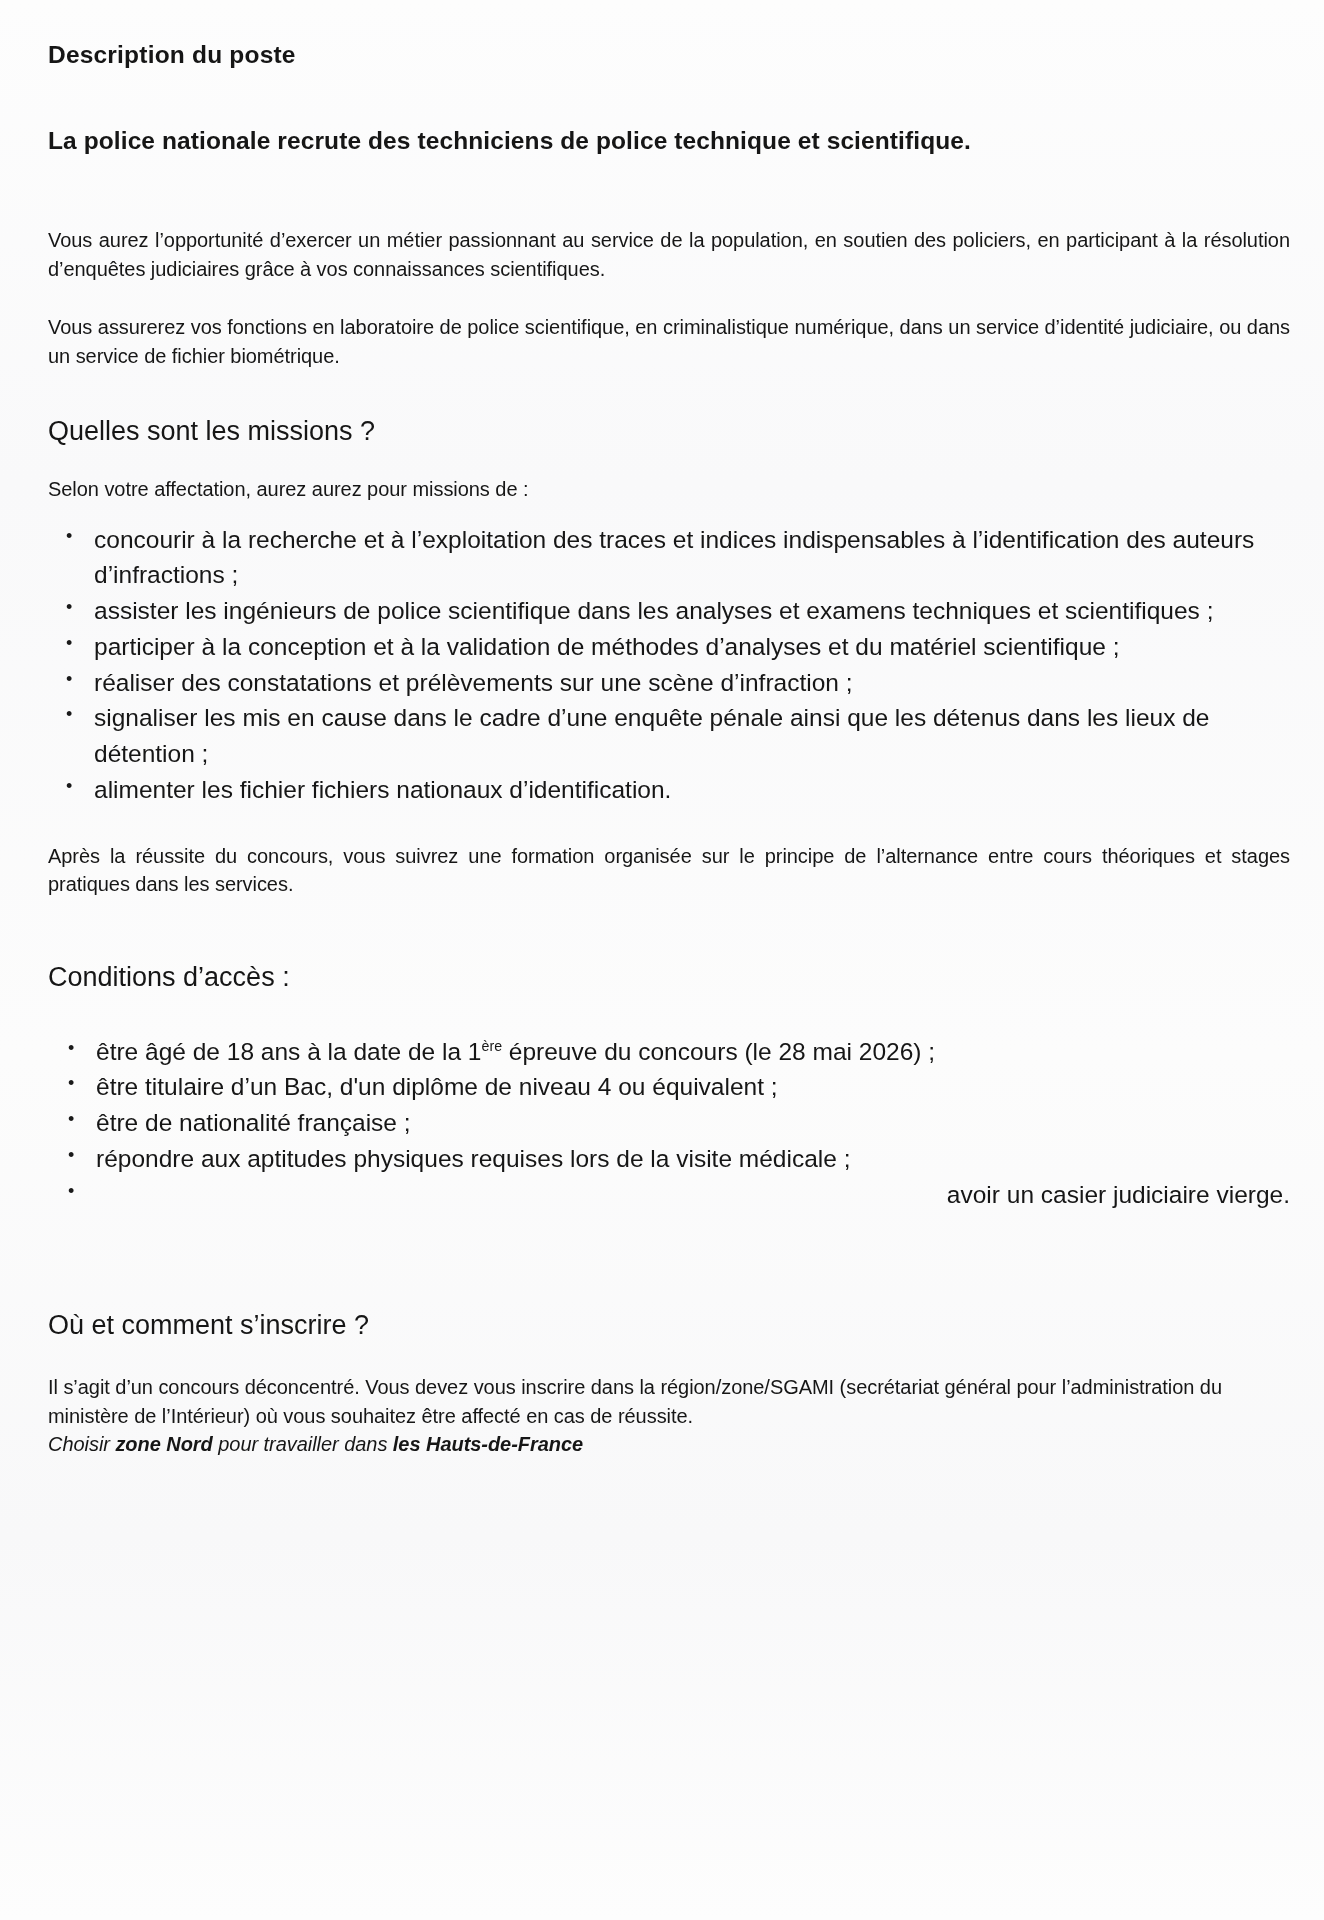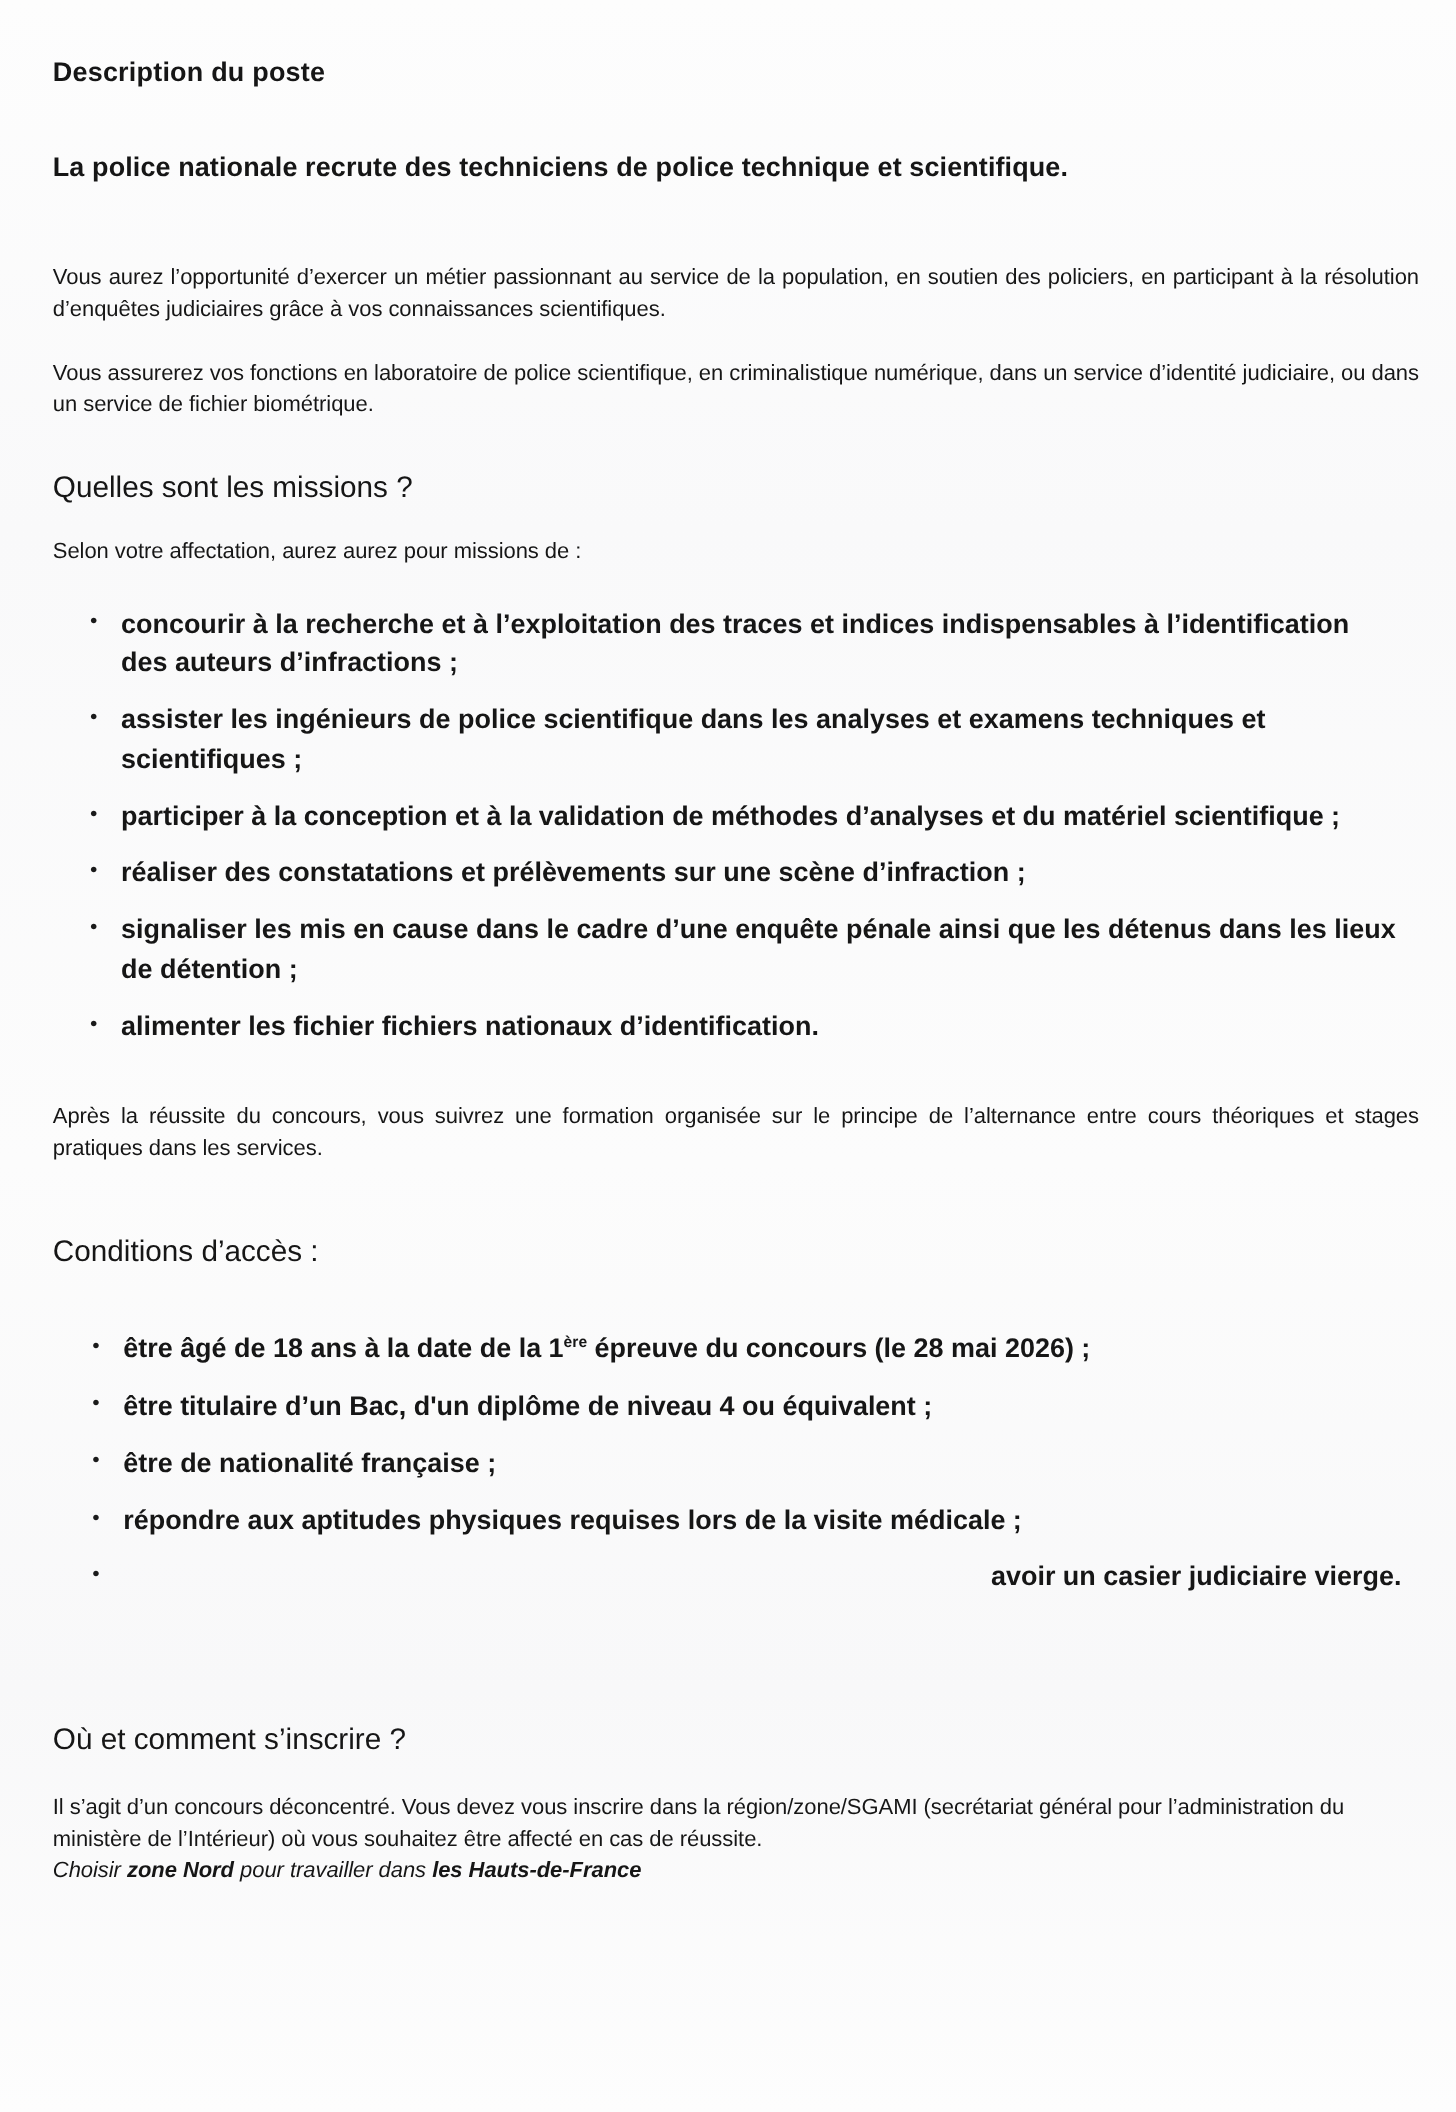--- a/index.html
+++ b/index.html
@@ -21,21 +21,21 @@
     background-image:
       linear-gradient(180deg, #fdfdfd 0%, #f9f9fa 25%, #fcfcfc 55%, #f8f8f9 80%, #fdfdfd 100%);
   }
   .paper {
     position: absolute;
     left: 0; top: 0; right: 0; bottom: 0;
   }
   .content {
     position: absolute;
     left: 48px;
-    top: 52px;
+    top: 40px;
     width: 1242px;
   }
 
   
   .h-title {
     font-size: 24.5px;
     font-weight: bold;
     letter-spacing: 0.2px;
     line-height: 1.25;
     margin: 0;
@@ -67,24 +67,23 @@
 
   ul.bullets {
     list-style: none;
     margin: 0;
     padding: 0;
   }
   ul.bullets > li {
     position: relative;
     font-size: 24.5px;
     line-height: 1.46;
-    margin: 16px;
+    margin: 0;
     padding-left: 46px;
     text-align: left;
-    font-weight: bold;
   }
   ul.bullets > li::before {
     content: "\2022";
     position: absolute;
     left: 18px;
     top: -1px;
     font-size: 18px;
     line-height: 1.72;
     color: #1a1a1a;
   }

